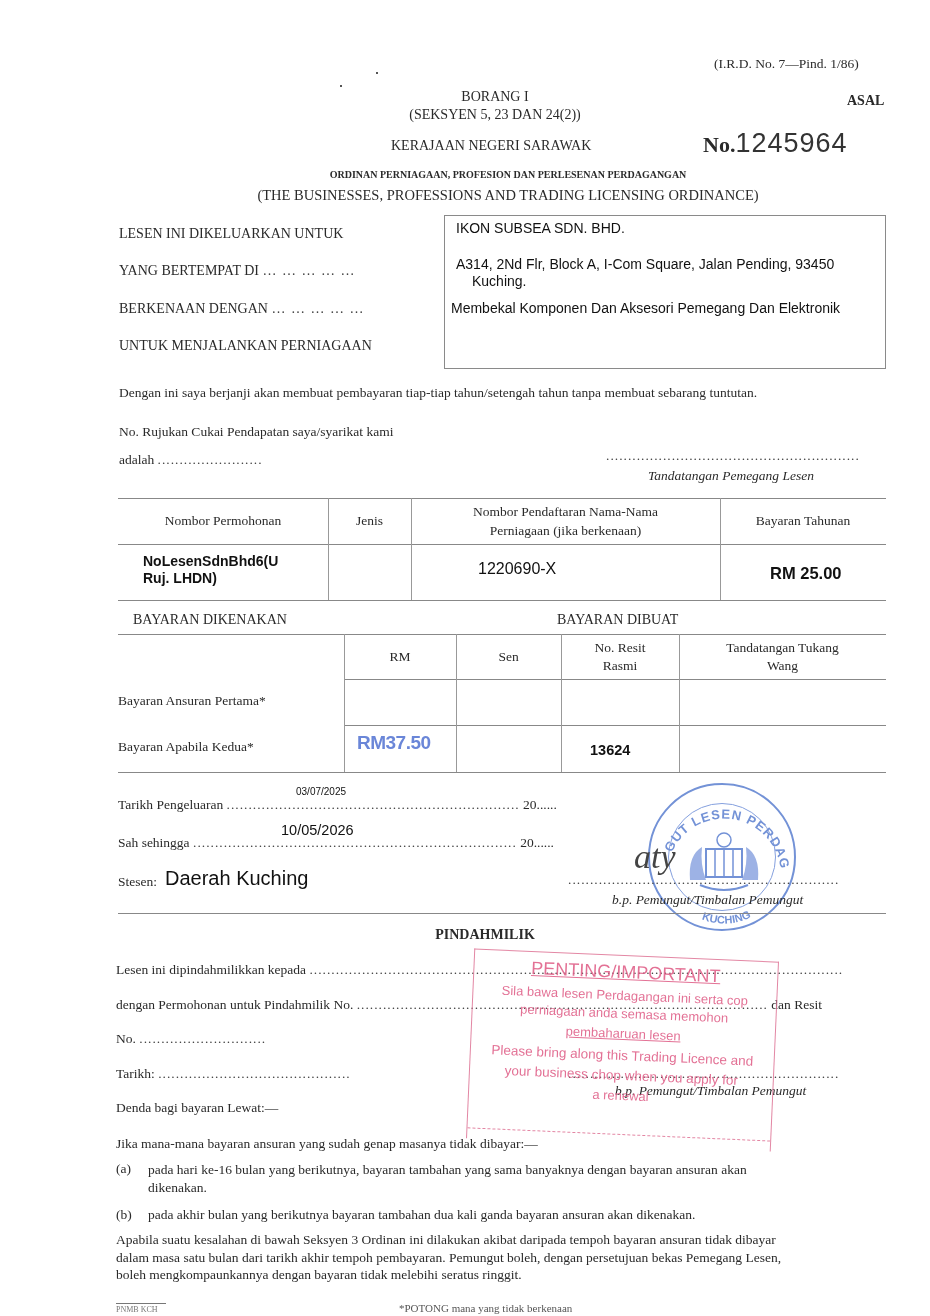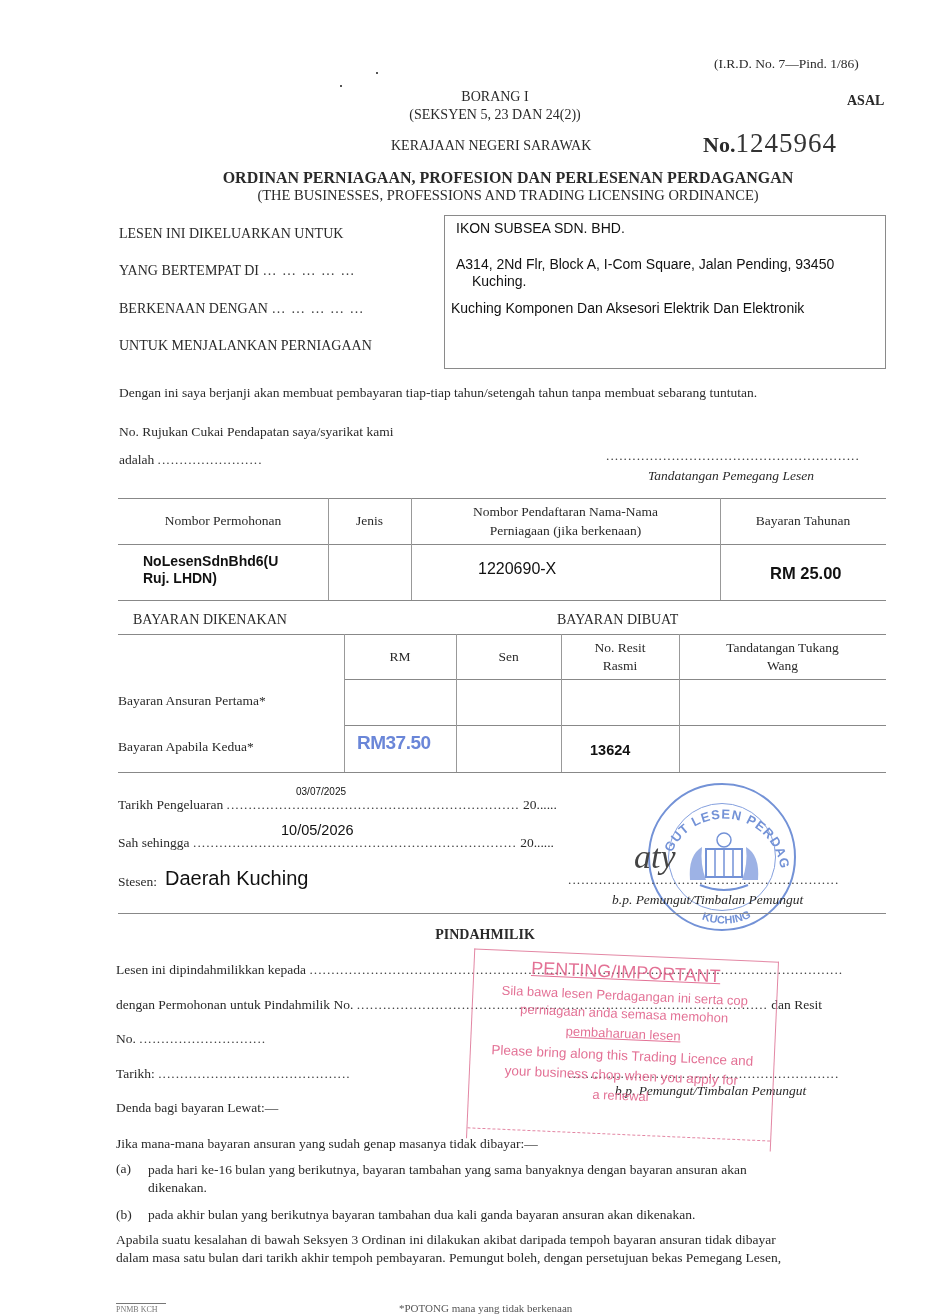--- a/index.html
+++ b/index.html
@@ -1,21 +1,21 @@
 <!DOCTYPE html>
 <html><head>
 <meta charset="utf-8">
 <style>
   * { box-sizing: border-box; margin: 0; padding: 0; }
   html, body { width: 930px; height: 1316px; background: #ffffff; overflow: hidden; }
   body { position: relative; font-family: "Liberation Serif", "DejaVu Serif", serif; color: #2a2a2a; }
   .abs { position: absolute; white-space: nowrap; }
   .serif { font-family: "Liberation Serif", "DejaVu Serif", serif; }
   .sans { font-family: "Liberation Sans", "DejaVu Sans", sans-serif; }
-  .mono { font-family: Liberation Serif, serif; }
+  .mono { font-family: Liberation Sans, sans-serif; }
   .fs13 { font-size: 13.5px; }
   .fs14 { font-size: 14px; }
   .hline { position: absolute; height: 0; border-top: 1.3px solid #888; }
   .vline { position: absolute; width: 0; border-left: 1.2px solid #999; }
   .dots { letter-spacing: 1px; color: #444; }
   .fill { font-family: "Liberation Sans", "DejaVu Sans", sans-serif; color: #111; font-size: 14px; }
   .bold { font-weight: bold; }
   .italic { font-style: italic; }
   .center { text-align: center; }
   .cell { position: absolute; display: flex; align-items: center; justify-content: center; text-align: center; font-size: 13.5px; line-height: 1.35; }
@@ -40,37 +40,37 @@
 
 <div class="abs serif fs14 center" style="left:380px; top:89px; width:230px;">BORANG I</div>
 <div class="abs serif fs14 center" style="left:380px; top:107px; width:230px;">(SEKSYEN 5, 23 DAN 24(2))</div>
 <div class="abs serif fs14 bold" style="left:847px; top:93px;">ASAL</div>
 
 <div class="abs serif fs14" style="left:391px; top:138px;">KERAJAAN NEGERI SARAWAK</div>
 <div class="abs" style="left:703px; top:128px;">
   <span class="serif bold" style="font-size:22px;">No.</span><span class="mono" style="font-size:27px; letter-spacing:1px; color:#333;">1245964</span>
 </div>
 
-<div class="abs serif bold center" style="left:150px; top:169px; width:716px; font-size:16px;">ORDINAN PERNIAGAAN, PROFESION DAN PERLESENAN PERDAGANGAN</div>
+<div class="abs serif bold center" style="left:150px; top:169px; width:716px; font-size:10px;">ORDINAN PERNIAGAAN, PROFESION DAN PERLESENAN PERDAGANGAN</div>
 <div class="abs serif center" style="left:150px; top:187px; width:716px; font-size:14.5px;">(THE BUSINESSES, PROFESSIONS AND TRADING LICENSING ORDINANCE)</div>
 
 <div class="abs serif fs14" style="left:119px; top:226px;">LESEN INI DIKELUARKAN UNTUK</div>
 <div class="abs serif fs14" style="left:119px; top:263px;">
   <span>YANG BERTEMPAT DI</span> <span class="dots">…  …  …  …  …</span>
 </div>
 <div class="abs serif fs14" style="left:119px; top:301px;">
   <span>BERKENAAN DENGAN</span> <span class="dots">…  …  …  …  …</span>
 </div>
 <div class="abs serif fs14" style="left:119px; top:338px;">UNTUK MENJALANKAN PERNIAGAAN</div>
 
 <div id="biz-box"></div>
 <div class="abs fill" style="left:456px; top:220px;">IKON SUBSEA SDN. BHD.</div>
 <div class="abs fill" style="left:456px; top:256px;">A314, 2Nd Flr, Block A, I-Com Square, Jalan Pending, 93450</div>
 <div class="abs fill" style="left:456px; top:273px;margin-left:16px;">Kuching.</div>
-<div class="abs fill" style="left:451px; top:300px;">Kuching Komponen Dan Aksesori Elektrik Dan Elektronik</div>
+<div class="abs fill" style="left:451px; top:300px;">Membekal Komponen Dan Aksesori Pemegang Dan Elektronik</div>
 
 <div class="abs serif fs13" style="left:119px; top:385px;">Dengan ini saya berjanji akan membuat pembayaran tiap-tiap tahun/setengah tahun tanpa membuat sebarang tuntutan.</div>
 <div class="abs serif fs13" style="left:119px; top:424px;">No. Rujukan Cukai Pendapatan saya/syarikat kami</div>
 <div class="abs serif fs13" style="left:119px; top:452px;">
   <span>adalah</span> <span class="dots">........................</span>
 </div>
 <div class="abs serif fs13 dots" style="left:606px; top:448px;">..........................................................</div>
 <div class="abs serif fs13 italic" style="left:648px; top:468px;">Tandatangan Pemegang Lesen</div>
 
 <div class="hline" style="left:118px; top:498px; width:768px;"></div>
@@ -201,20 +201,21 @@
 <div class="abs serif fs13" style="left:148px; top:1161px; line-height:18px;">
   <div>pada hari ke-16 bulan yang berikutnya, bayaran tambahan yang sama banyaknya dengan bayaran ansuran akan</div>
   <div>dikenakan.</div>
 </div>
 <div class="abs serif fs13" style="left:116px; top:1207px;">(b)</div>
 <div class="abs serif fs13" style="left:148px; top:1207px;">pada akhir bulan yang berikutnya bayaran tambahan dua kali ganda bayaran ansuran akan dikenakan.</div>
 
 <div class="abs serif fs13" style="left:116px; top:1231px; line-height:17.5px;">
   <div>Apabila suatu kesalahan di bawah Seksyen 3 Ordinan ini dilakukan akibat daripada tempoh bayaran ansuran tidak dibayar</div>
   <div>dalam masa satu bulan dari tarikh akhir tempoh pembayaran. Pemungut boleh, dengan persetujuan bekas Pemegang Lesen,</div>
+  <div>boleh mengkompaunkannya dengan bayaran tidak melebihi seratus ringgit.</div>
 </div>
 
 <div id="red-stamp">
   <div class="ln" style="top:6px; font-size:18px; text-decoration:underline;">PENTING/IMPORTANT</div>
   <div class="ln" style="top:32px; font-size:13px;">Sila bawa lesen Perdagangan ini serta cop</div>
   <div class="ln" style="top:50px; font-size:13px;">perniagaan anda semasa memohon</div>
   <div class="ln" style="top:70px; font-size:13px; text-decoration:underline;">pembaharuan lesen</div>
   <div class="ln" style="top:92px; font-size:13.5px;">Please bring along this Trading Licence and</div>
   <div class="ln" style="top:112px; font-size:13.5px;">your business chop when you apply for</div>
   <div class="ln" style="top:132px; font-size:13px;">a renewal</div>

